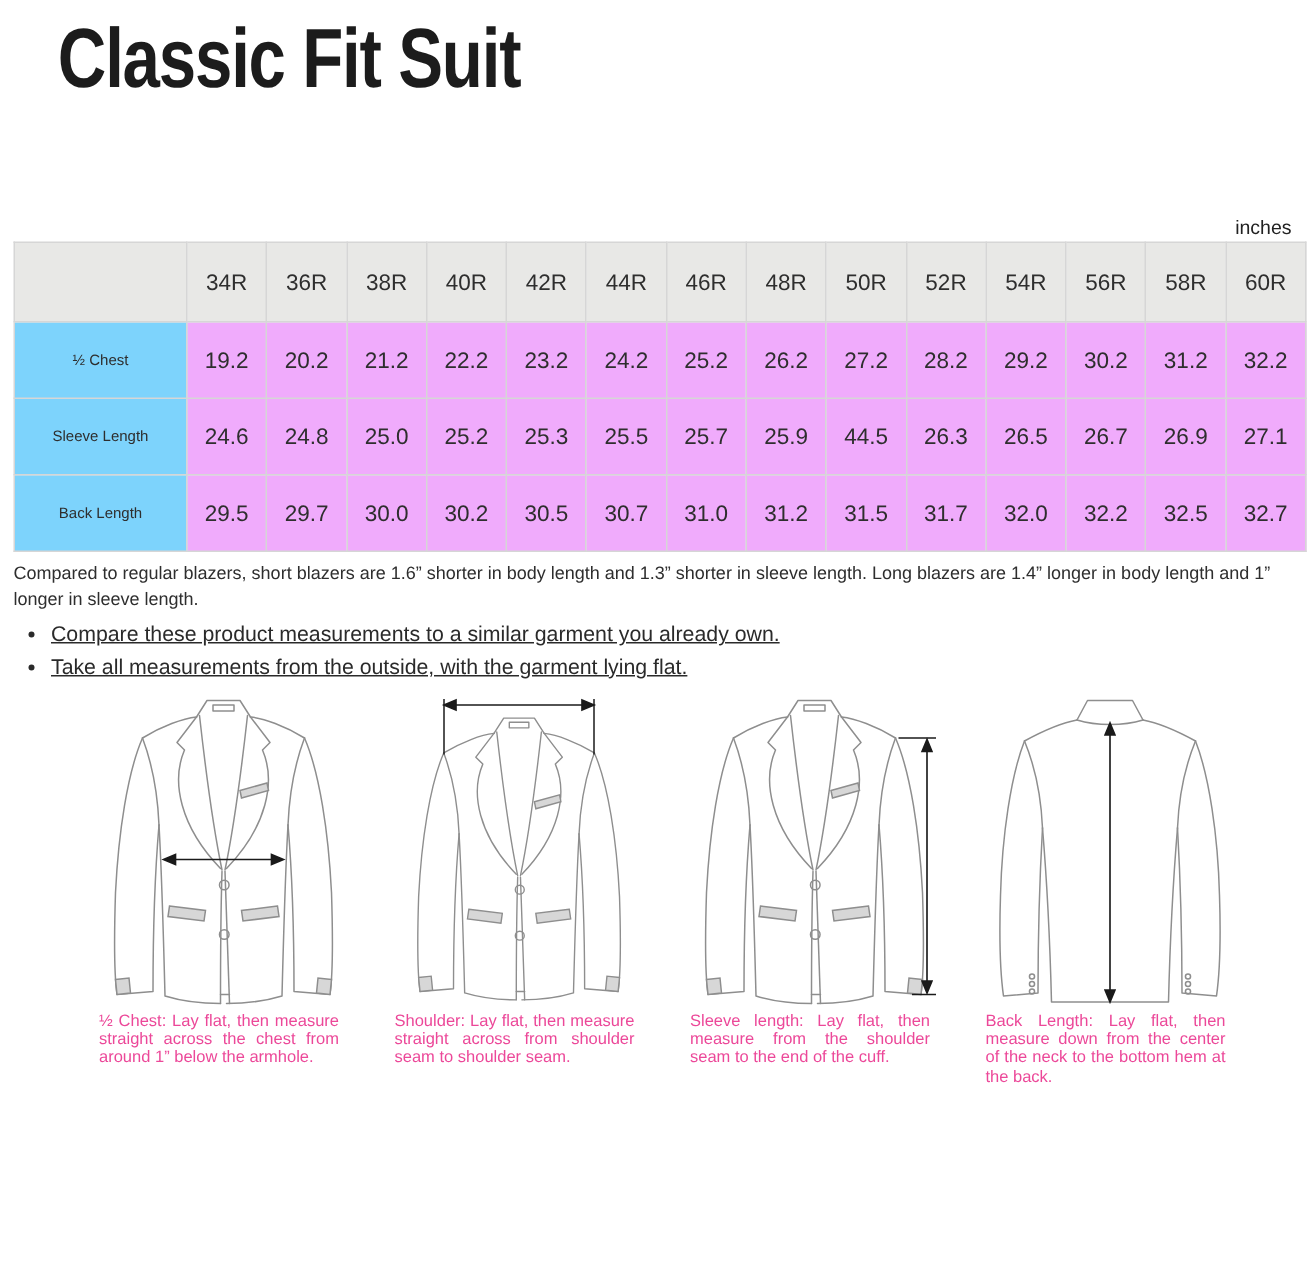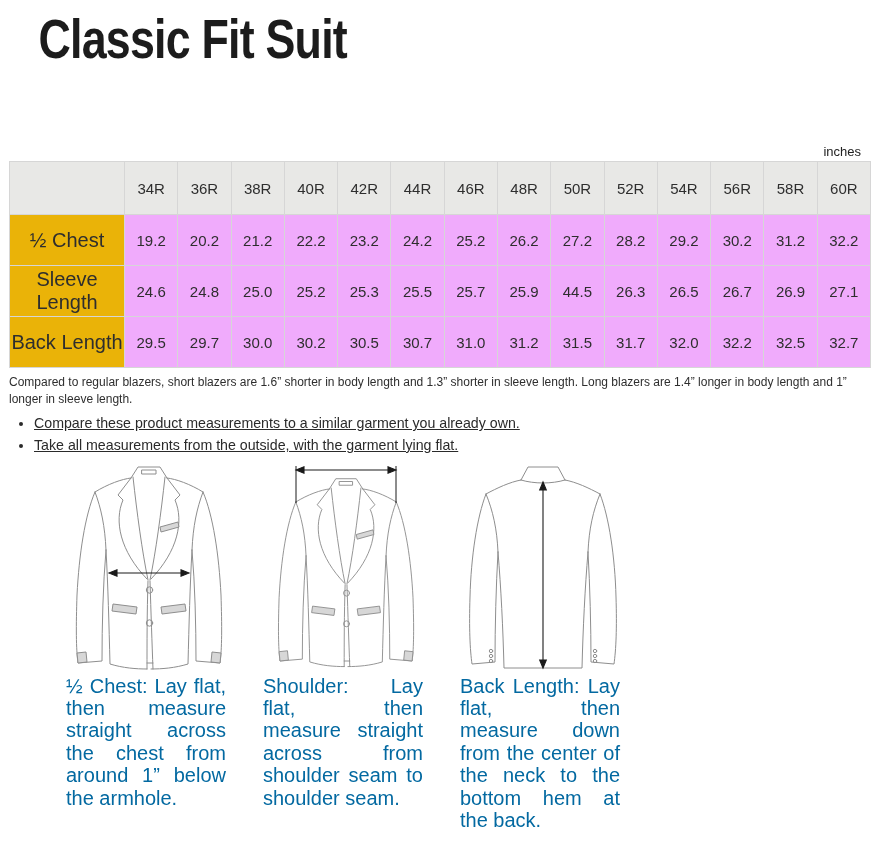--- a/index.html
+++ b/index.html
@@ -19,37 +19,37 @@
   .units { margin:76px 14px 2px 0; text-align:right; font-size:13px; color:#222; }
 
   
   table.size-chart { border-collapse:collapse; table-layout:fixed; width:862px; margin-left:9px; }
   table.size-chart th, table.size-chart td {
     border:1px solid #d6d6d6; text-align:center; vertical-align:middle;
     font-weight:400; font-size:15px; color:#2e2e2e; padding:0;
   }
   table.size-chart thead th { background:#e8e8e6; height:52px; }
   table.size-chart thead th.corner { width:114px; }
-  table.size-chart tbody th { background:#eab308; font-size:20px; }
+  table.size-chart tbody th { background:#7dd3fc; font-size:10px; }
   table.size-chart tbody td { background:#f0abfc; height:50px; }
 
   
   .note { margin:6px 9px 0 9px; font-size:12px; line-height:1.42; color:#2e2e2e; }
 
   
   h2.htm { margin:10px 0 0 8px; font-size:16.5px; font-weight:400; color:#1f1f1f; }
   ul.tips { margin:7px 0 0 14px; padding-left:20px; font-size:14.2px; color:#2a2a2a;text-decoration:underline; }
   ul.tips li { margin-bottom:4px; line-height:1.25; }
 
   
   .figures { display:flex; margin:6px 0 0 50px; }
   .figure { width:197px; }
   .figure svg.art { display:block; margin:0 auto; }
-  .caption { width:160px; margin:2px 0 0 16px; font-size:20px; line-height:1.12;
-             text-align:justify; color:#0369a1; }
+  .caption { width:160px; margin:2px 0 0 16px; font-size:11px; line-height:1.12;
+             text-align:justify; color:#ec4899; }
   .defs-holder { position:absolute; width:0; height:0; overflow:hidden; }
 </style>
 </head>
 <body>
 
 <div class="page">
 
   <h1 class="title"><span class="title-inner">Classic Fit Suit</span></h1>
 
   <div class="units">inches</div>
@@ -214,20 +214,35 @@
         </g>
         <g stroke="#1a1a1a" fill="#1a1a1a" stroke-width="1.1">
           <line x1="41" y1="9" x2="129" y2="9"></line>
           <polygon points="35,9 43,5.7 43,12.3"></polygon>
           <polygon points="135,9 127,5.7 127,12.3"></polygon>
         </g>
       </svg>
       <p class="caption">Shoulder: Lay flat, then measure straight across from shoulder seam to shoulder seam.</p>
     </div>
 
+    <div class="figure">
+      <svg class="art" width="170" height="212" viewBox="0 0 170 212">
+        <use href="#jacket-front" y="2"></use>
+        <g stroke="#1a1a1a" fill="none" stroke-width="1">
+          <line x1="141" y1="31" x2="166" y2="31"></line>
+          <line x1="150" y1="202" x2="166" y2="202"></line>
+        </g>
+        <g stroke="#1a1a1a" fill="#1a1a1a" stroke-width="1.1">
+          <line x1="160" y1="39" x2="160" y2="194"></line>
+          <polygon points="160,32 156.7,40 163.3,40"></polygon>
+          <polygon points="160,201 156.7,193 163.3,193"></polygon>
+        </g>
+      </svg>
+      <p class="caption">Sleeve length: Lay flat, then measure from the shoulder seam to the end of the cuff.</p>
+    </div>
 
     <div class="figure">
       <svg class="art" width="170" height="212" viewBox="0 0 170 212">
         <use href="#jacket-back" y="2"></use>
         <g stroke="#1a1a1a" fill="#1a1a1a" stroke-width="1.1">
           <line x1="85" y1="28" x2="85" y2="200"></line>
           <polygon points="85,21 81.7,29 88.3,29"></polygon>
           <polygon points="85,207 81.7,199 88.3,199"></polygon>
         </g>
       </svg>

